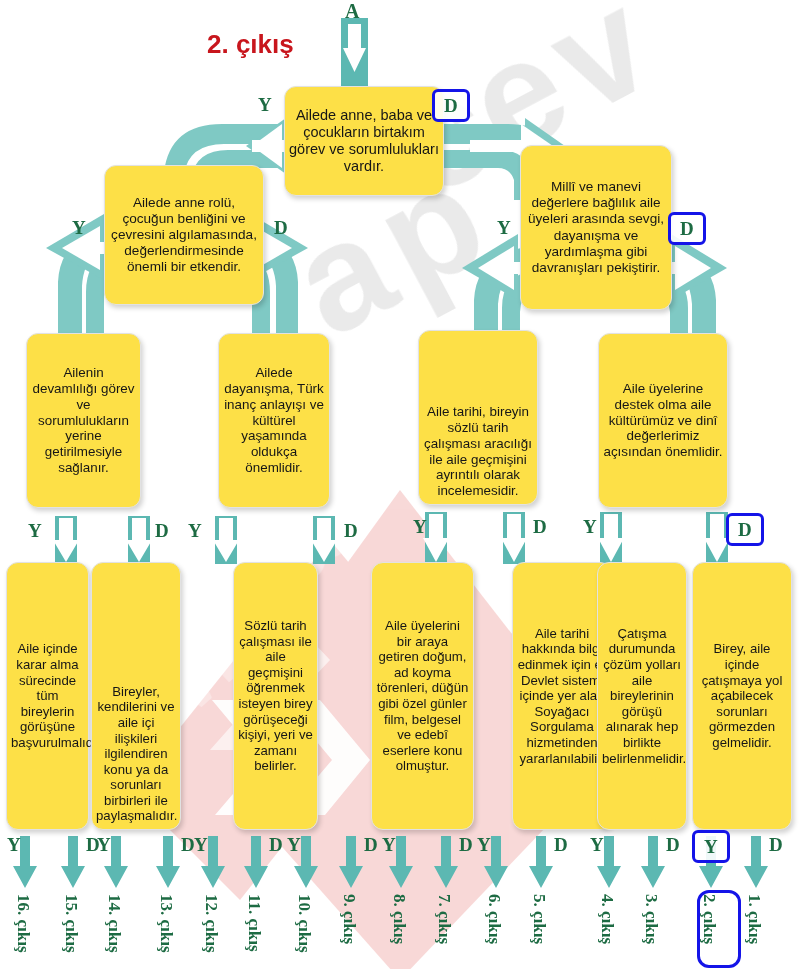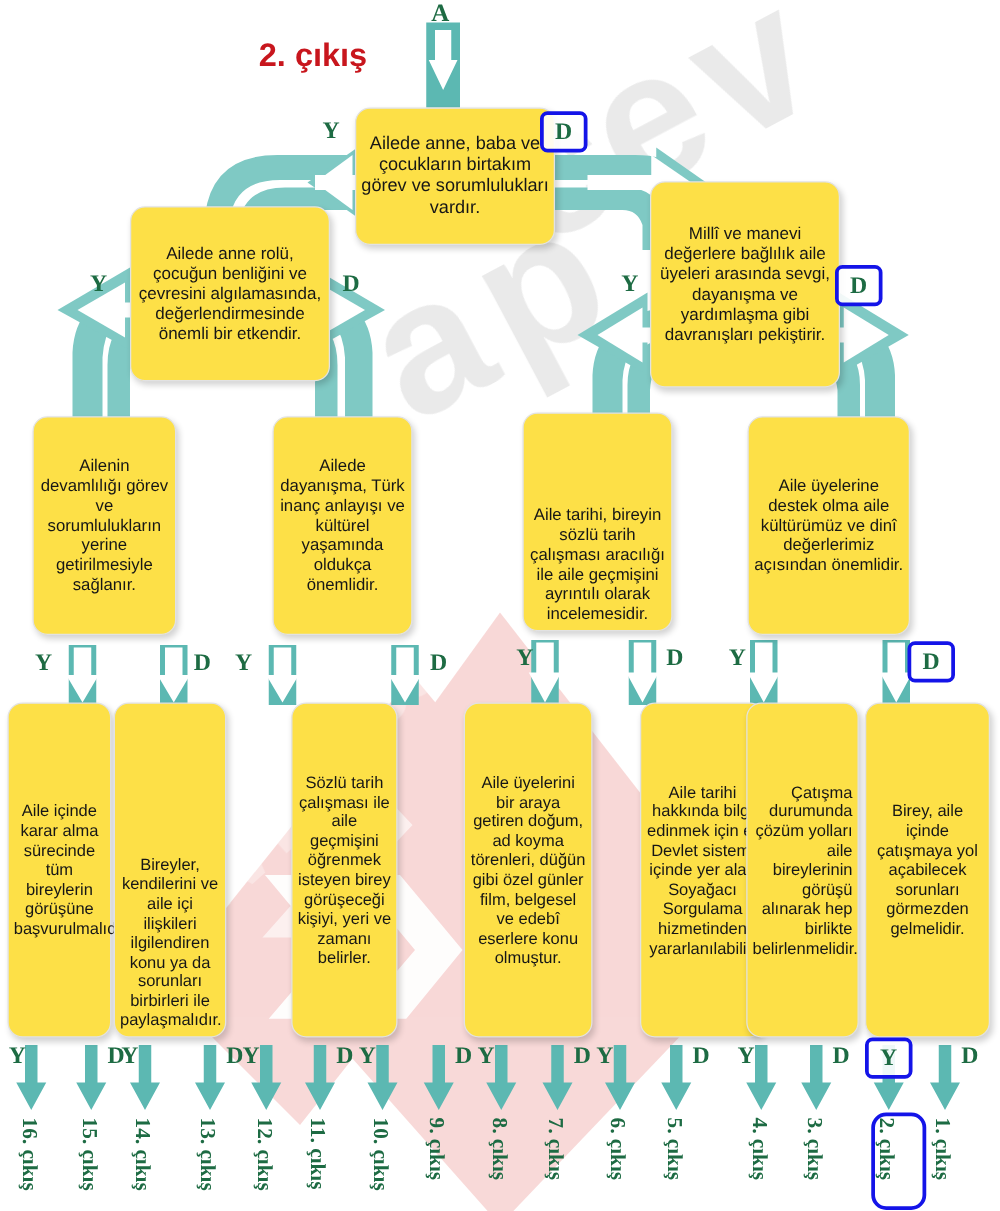--- a/index.html
+++ b/index.html
@@ -288,21 +288,21 @@
   </div>
   <div class="node n-tier4" style="left:186px; top:562px; width:85px; height:268px;margin-left:47px;">
     <span>Sözlü tarih çalışması ile aile geçmişini öğrenmek isteyen birey görüşeceği kişiyi, yeri ve zamanı belirler.</span>
   </div>
   <div class="node n-tier4" style="left:371px; top:562px; width:103px; height:268px;">
     <span>Aile üyelerini bir araya getiren doğum, ad koyma törenleri, düğün gibi özel günler film, belgesel ve edebî eserlere konu olmuştur.</span>
   </div>
   <div class="node n-tier4" style="left:479px; top:562px; width:100px; height:268px;margin-left:33px;">
     <span>Aile tarihi hakkında bilgi edinmek için e-Devlet sistemi içinde yer alan Soyağacı Sorgulama hizmetinden yararlanılabilir.</span>
   </div>
-  <div class="node n-tier4" style="left:597px; top:562px; width:90px; height:268px;text-align:right;">
+  <div class="node n-tier4" style="left:597px; top:562px; width:90px; height:268px;">
     <span>Çatışma durumunda çözüm yolları aile bireylerinin görüşü alınarak hep birlikte belirlenmelidir.</span>
   </div>
   <div class="node n-tier4" style="left:692px; top:562px; width:100px; height:268px;">
     <span>Birey, aile içinde çatışmaya yol açabilecek sorunları görmezden gelmelidir.</span>
   </div>
 
   <div class="yd" style="left:7px;   top:835px;">Y</div>
   <div class="yd" style="left:86px;  top:835px;">D</div>
   <div class="yd" style="left:97px;  top:835px;">Y</div>
   <div class="yd" style="left:181px; top:835px;">D</div>

